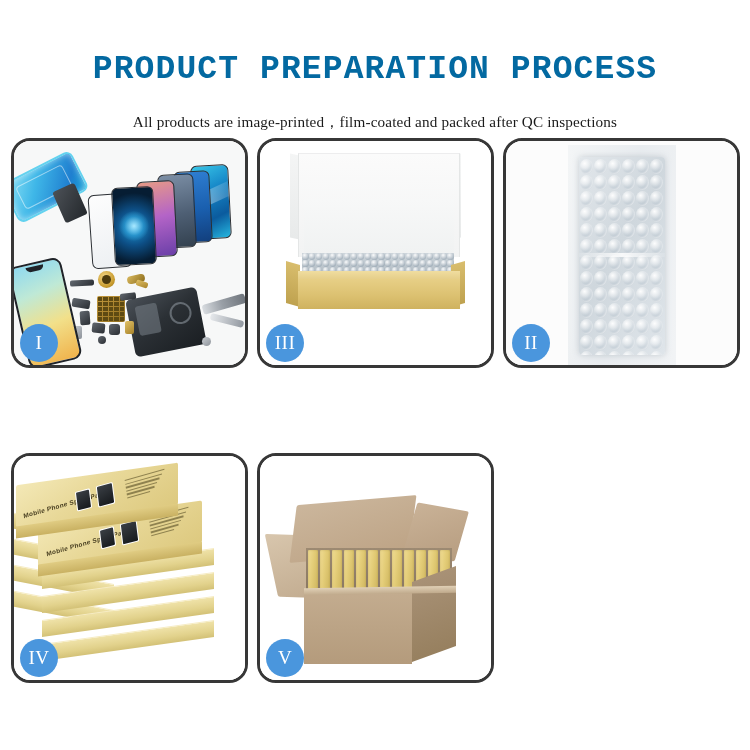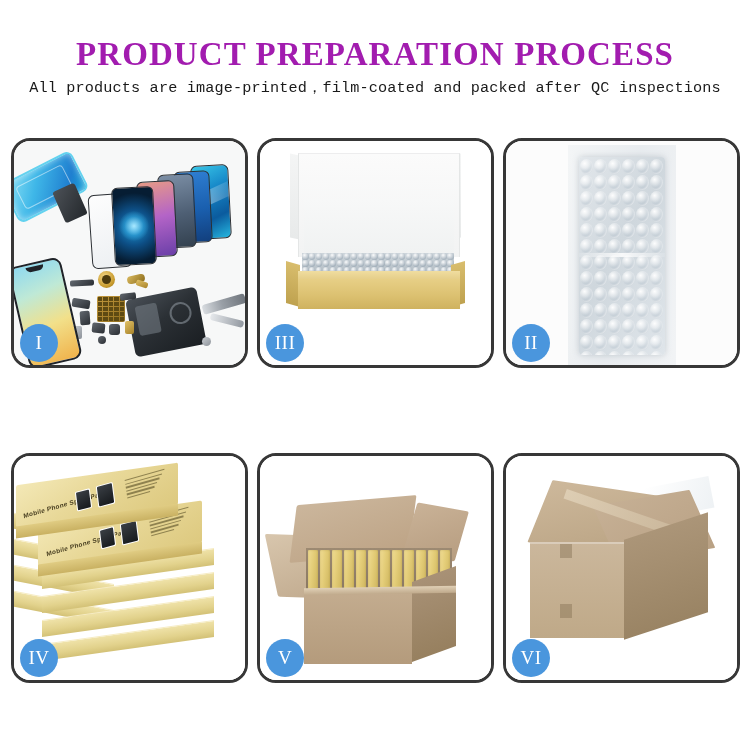--- a/index.html
+++ b/index.html
@@ -22,32 +22,33 @@
   
   .header {
     position: absolute;
     top: 34px;
     left: 0;
     width: 750px;
     text-align: center;
   }
 
   .main-title {
-    font-family: Liberation Serif, serif;
+    font-family: Liberation Mono, monospace;
     font-size: 33px;
     font-weight: 700;
     letter-spacing: 1.1px;
-    color: #a21caf;
+    color: #0369a1;
     line-height: 40px;
     white-space: nowrap;
+    margin-top: 16px;
   }
 
   .sub-title {
-    margin-top: 4px;
-    font-family: Liberation Mono, monospace;
+    margin-top: 22px;
+    font-family: Liberation Serif, serif;
     font-size: 15.2px;
     font-weight: 400;
     letter-spacing: 0.15px;
     color: #1a1a1a;
     line-height: 20px;
     white-space: nowrap;
   }
 
   
   .grid {
@@ -948,30 +949,15 @@
           <span></span>
             <span></span>
         </div>
         <div class="p5-rim"></div>
         <div class="p5-bodyR"></div>
         <div class="p5-body"></div>
         <div class="badge">V</div>
       </div>
     </div>
 
-    <div class="panel">
-      <div class="panel-stage">
-        <div class="p6-bg"></div>
-        <div class="p6-wrapshine"></div>
-        <div class="p6-top"></div>
-        <div class="p6-top2"></div>
-        <div class="p6-tape"></div>
-        <div class="p6-side"></div>
-        <div class="p6-front"></div>
-        <div class="p6-seam"></div>
-        <div class="p6-tab" style="left:54px;top:88px;"></div>
-        <div class="p6-tab" style="left:54px;top:148px;"></div>
-        <div class="badge">VI</div>
-      </div>
-    </div>
 
   </div>
 </div>
 
 </body></html>

